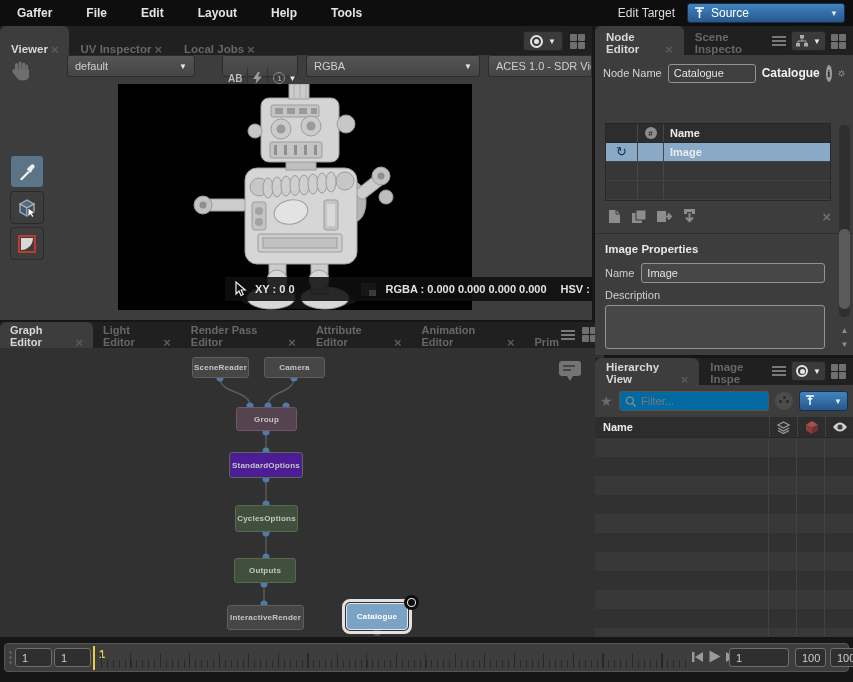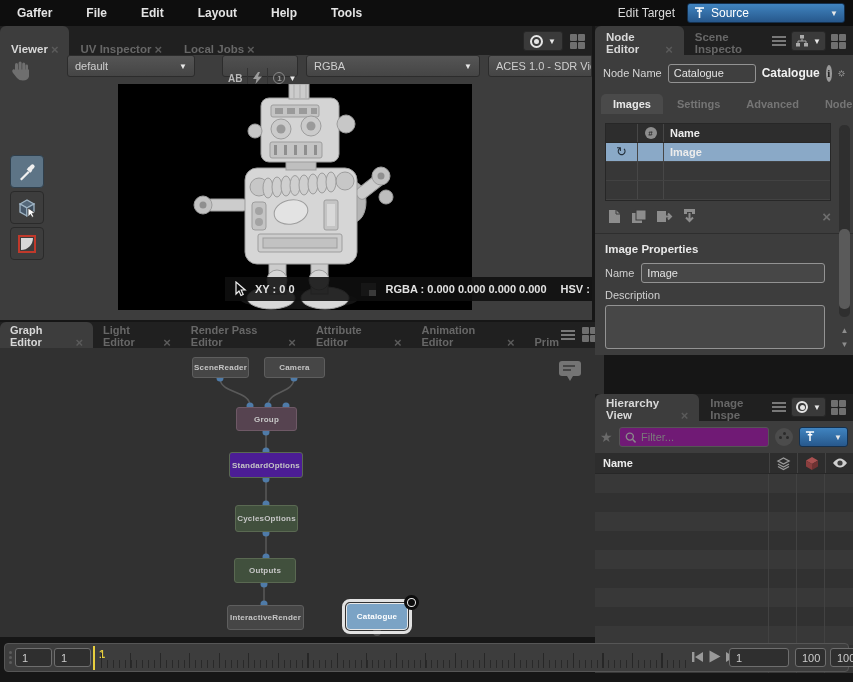--- a/index.html
+++ b/index.html
@@ -99,26 +99,26 @@
   #imgprops-name-row { position:absolute; left:10px; top:208px; right:28px; height:20px; display:flex; align-items:center; gap:7px; font-size:11px; color:#cfcfcf; }
   #imgprops-name-input { flex:1; height:20px; background:#474747; }
   #desc-label { position:absolute; left:10px; top:234px; font-size:11px; color:#cfcfcf; }
   #desc-area { position:absolute; left:10px; top:250px; right:28px; height:44px; background:#474747; border:1px solid #939393; border-radius:3px; resize:none; }
   #ne-scrollbar { position:absolute; right:3px; top:70px; width:11px; bottom:4px; }
   #ne-scrollbar .track { position:absolute; inset:0 0 34px 0; background:#2f2f2f; border-radius:5px; }
   #ne-scrollbar .thumb { position:absolute; left:0; right:0; top:104px; height:80px; background:#5a5a5a; border-radius:5px; }
   #ne-scrollbar .arr { position:absolute; left:0; width:11px; font-size:8px; color:#8d8d8d; text-align:center; }
 
   
-  #hierarchy-panel { position:absolute; left:595px; top:358px; width:258px; height:279px;margin-top:36px; }
+  #hierarchy-panel { position:absolute; left:595px; top:358px; width:258px; height:279px; }
   #hierarchy-panel .tabbar { height:27px; }
   #hierarchy-panel .panel-body { top:27px; }
   #filter-row { position:absolute; left:5px; top:5px; right:5px; height:22px; display:flex; align-items:center; gap:6px; }
   .star-icon { color:#6a6a6a; font-size:14px; }
-  #filter-input-wrap { flex:1; height:20px; background:#701a75; border:1px solid #555; border-radius:3px; display:flex; align-items:center; gap:5px; padding:0 5px; }
+  #filter-input-wrap { flex:1; height:20px; background:#0369a1; border:1px solid #555; border-radius:3px; display:flex; align-items:center; gap:5px; padding:0 5px; }
   #filter-input { background:transparent; border:none; outline:none; color:#bdbdbd; font-size:11px; width:100%; font-family:"Liberation Sans",sans-serif; }
   #filter-input::placeholder { color:#7a7a7a; }
   .dots-btn { width:18px; height:18px; border-radius:50%; background:#4c4c4c; position:relative; }
   .dots-btn i, .dots-btn:before, .dots-btn:after { content:""; position:absolute; width:3px; height:3px; background:#2a2a2a; border-radius:50%; }
   .dots-btn:before { left:4px; top:8px; } .dots-btn:after { right:4px; top:8px; }
   .dots-btn i { left:7.5px; top:4px; }
   #hier-pin-dd { width:49px; height:20px; padding:0 5px; justify-content:space-between; }
   #htable-head { position:absolute; left:0; right:0; top:32px; height:21px; background:#2d2d2d; display:flex; align-items:center; border-bottom:1px solid #272727; }
   #htable-head .namecol { flex:1; padding-left:8px; font-size:11px; font-weight:bold; color:#ececec; }
   .icon-col { width:28px; height:100%; display:flex; align-items:center; justify-content:center; border-left:1px solid #424242; }
@@ -482,27 +482,20 @@
           <g stroke="#9a9a9a" stroke-width="2.4">
             <line x1="9.5" y1="1" x2="9.5" y2="18"></line>
             <line x1="1" y1="9.5" x2="18" y2="9.5"></line>
             <line x1="3.5" y1="3.5" x2="15.5" y2="15.5"></line>
             <line x1="15.5" y1="3.5" x2="3.5" y2="15.5"></line>
           </g>
           <circle cx="9.5" cy="9.5" r="5" fill="#3d3d3d" stroke="#9a9a9a" stroke-width="2"></circle>
         </svg>
       </div>
 
-      <div id="subtabs">
-        <span class="subtab active">Images</span>
-        <span class="subtab">Settings</span>
-        <span class="subtab">Advanced</span>
-        <span class="subtab">Node</span>
-        <span id="subtab-menu" class="hamburger"></span>
-      </div>
 
       <div id="images-table">
         <div class="thead">
           <span class="col1"></span>
           <span class="col2">
               <span class="waffle-icon">#</span>
             </span>
           <span class="col3">Name</span>
         </div>
         <div class="trow selected" style="background-color: rgb(138, 169, 199);">

